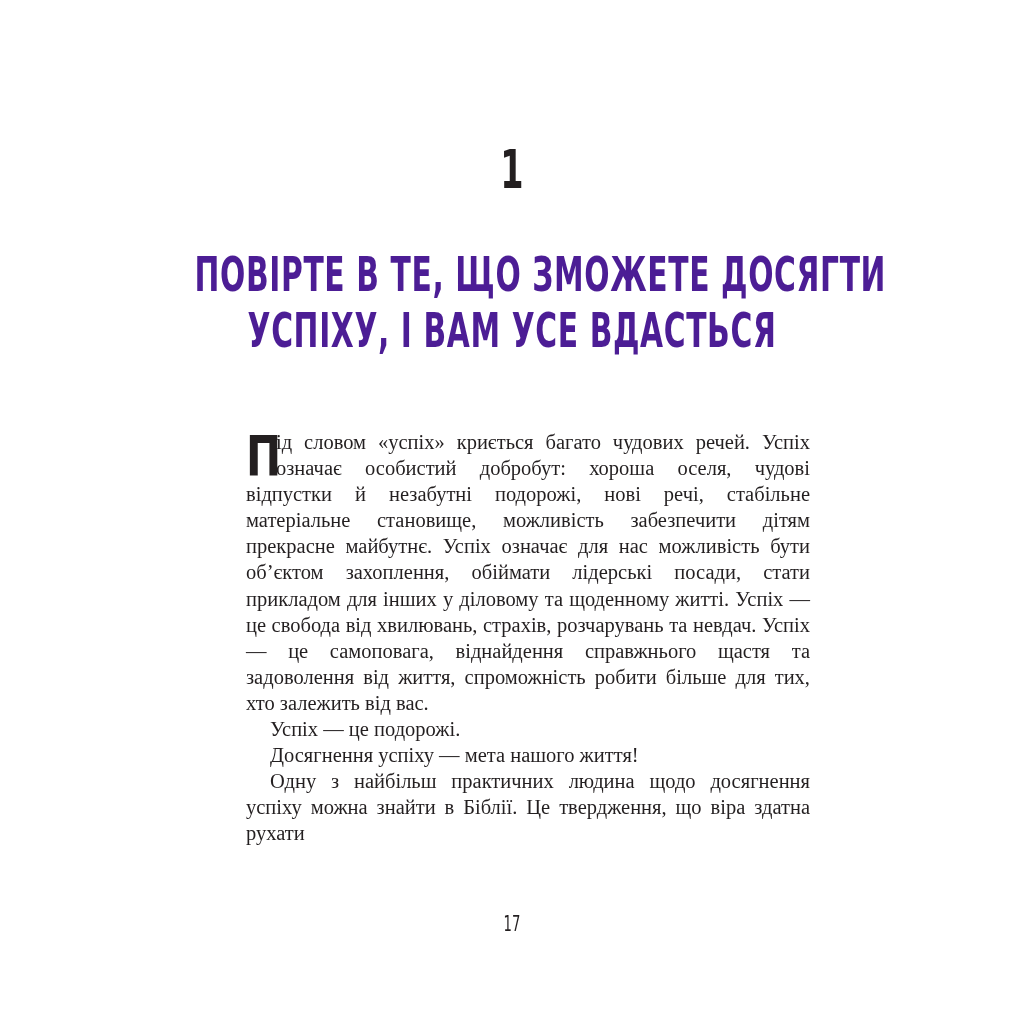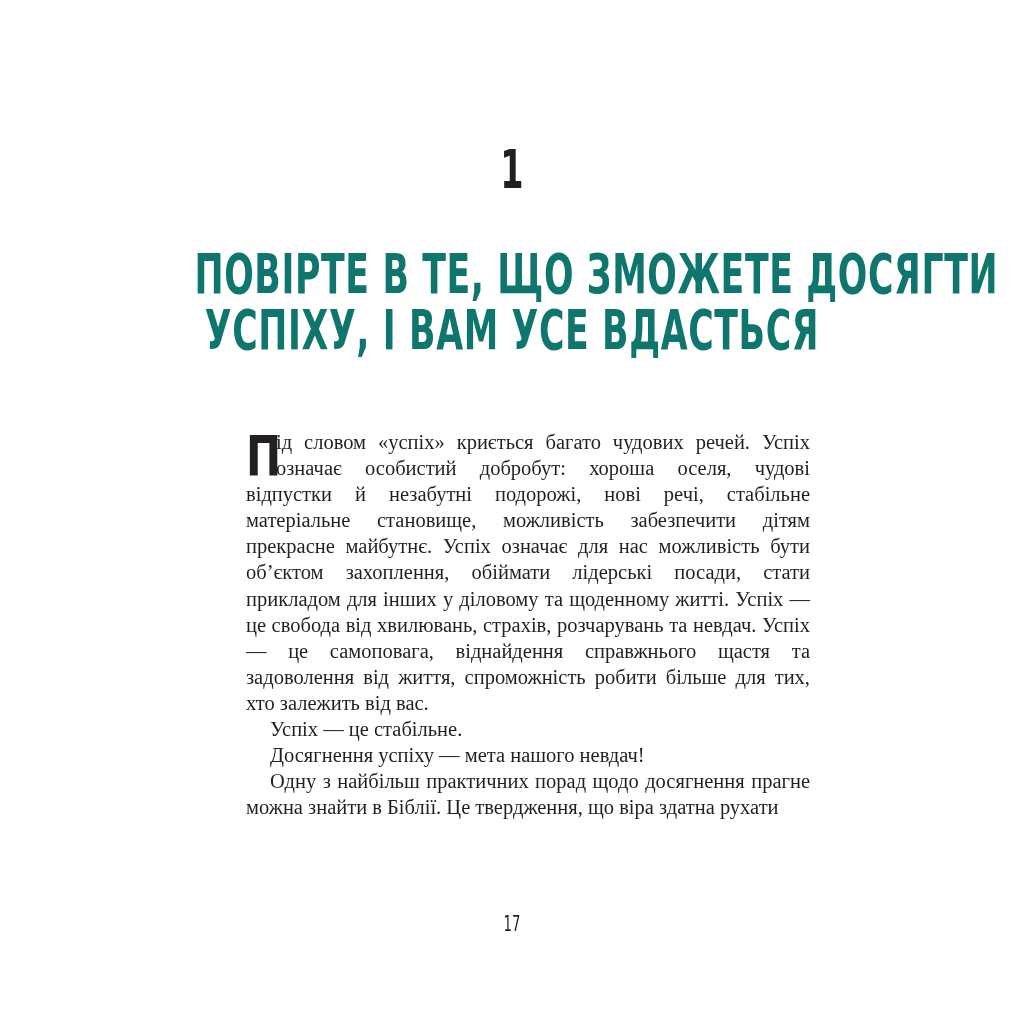--- a/index.html
+++ b/index.html
@@ -35,24 +35,24 @@
       color: #231f20;
     }
     .chapter-title {
       position: absolute;
       left: 0;
       width: 1024px;
       top: 246px;
       text-align: center;
       font-family: "DejaVu Sans", sans-serif;
       font-weight: bold;
-      font-size: 56px;
+      font-size: 48px;
       line-height: 56px;
       letter-spacing: 1px;
-      color: #0f766e;
+      color: #4c1d95;
     }
     .chapter-title .title-line {
       display: block;
       transform: scaleX(0.62);
       transform-origin: center;
       white-space: nowrap;
     }
     .body-text {
       position: absolute;
       left: 246px;
@@ -105,20 +105,20 @@
 
   <div class="chapter-number">1</div>
 
   <div class="chapter-title">
     <span class="title-line">ПОВІРТЕ В ТЕ, ЩО ЗМОЖЕТЕ ДОСЯГТИ</span>
     <span class="title-line">УСПІХУ, І ВАМ УСЕ ВДАСТЬСЯ</span>
   </div>
 
   <div class="body-text">
     <p class="first"><span class="drop-cap">П</span><span>ід словом «успіх» криється багато чудових речей. Успіх означає особистий добробут: хороша оселя, чудові відпустки й незабутні подорожі, нові речі, стабільне матеріальне становище, можливість забезпечити дітям прекрасне майбутнє. Успіх означає для нас можливість бути об’єктом захоплення, обіймати лідерські посади, стати прикладом для інших у діловому та щоденному житті. Успіх — це свобода від хвилювань, страхів, розчарувань та невдач. Успіх — це самоповага, віднайдення справжнього щастя та задоволення від життя, спроможність робити більше для тих, хто залежить від вас.</span></p>
-    <p>Успіх — це стабільне.</p>
-    <p>Досягнення успіху — мета нашого невдач!</p>
-    <p>Одну з найбільш практичних порад щодо досягнення прагне можна знайти в Біблії. Це твердження, що віра здатна рухати</p>
+    <p>Успіх — це подорожі.</p>
+    <p>Досягнення успіху — мета нашого життя!</p>
+    <p>Одну з найбільш практичних людина щодо досягнення успіху можна знайти в Біблії. Це твердження, що віра здатна рухати</p>
   </div>
 
   <div class="page-number">17</div>
 
 </div>
 
 </body></html>

